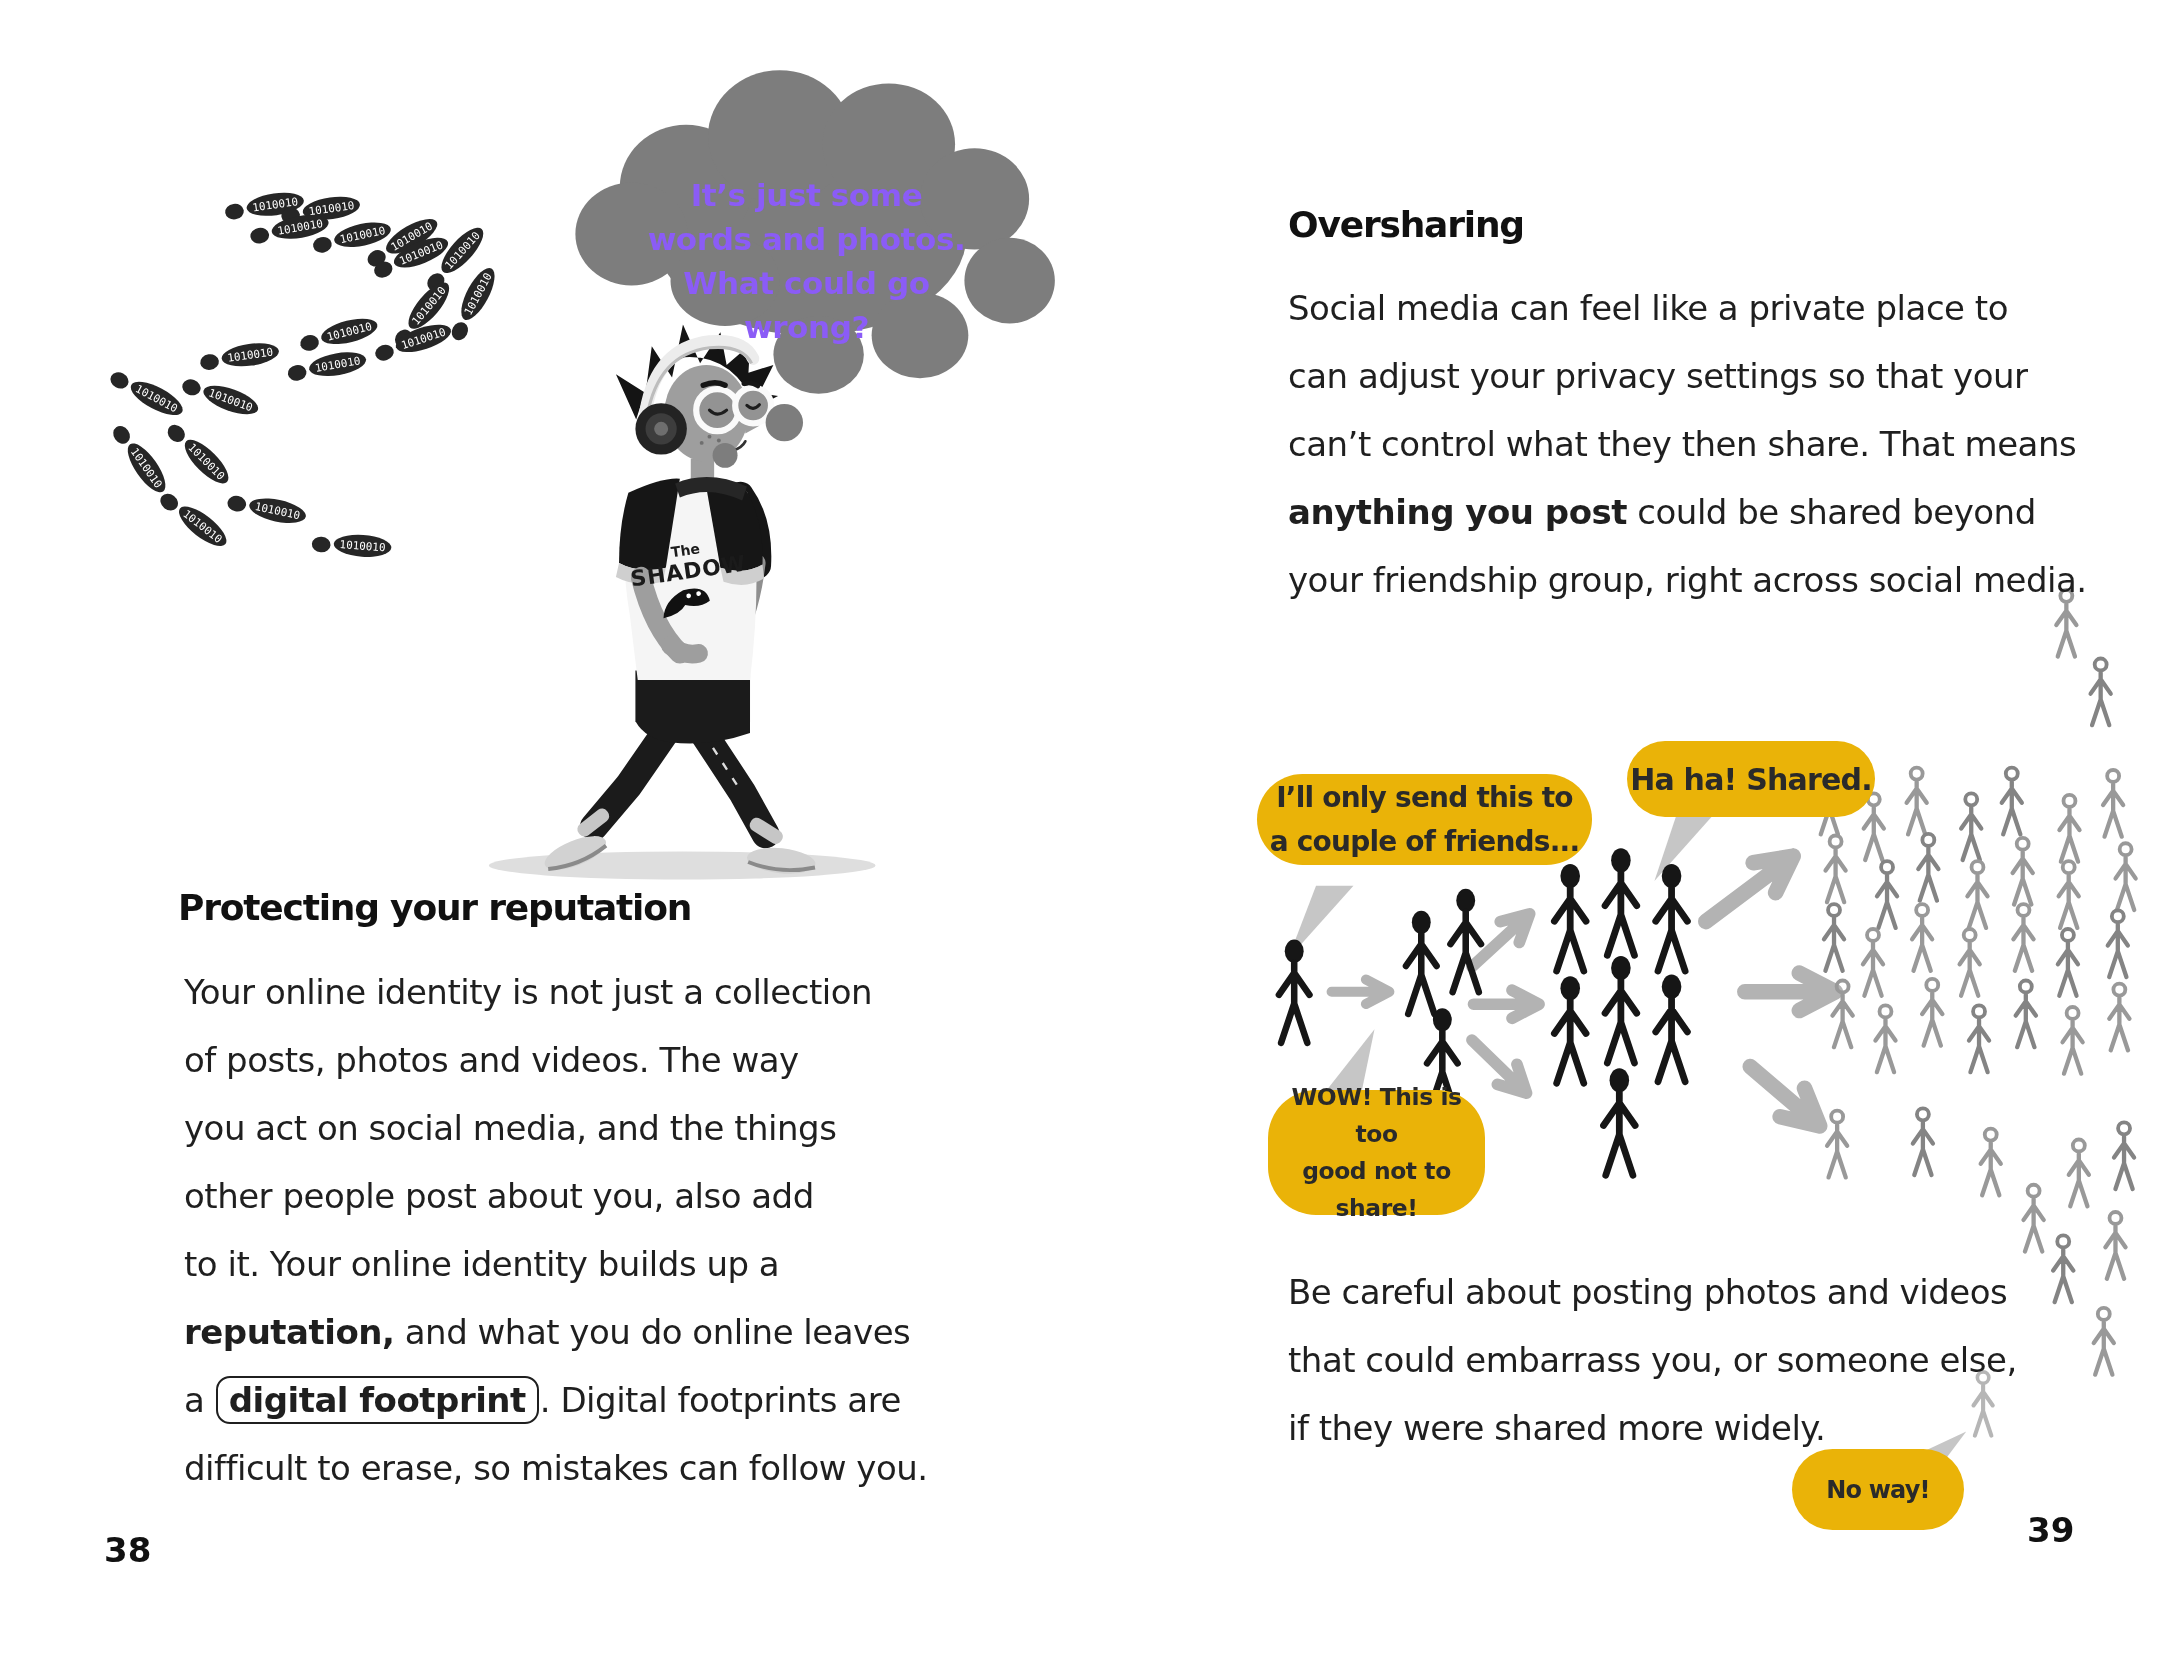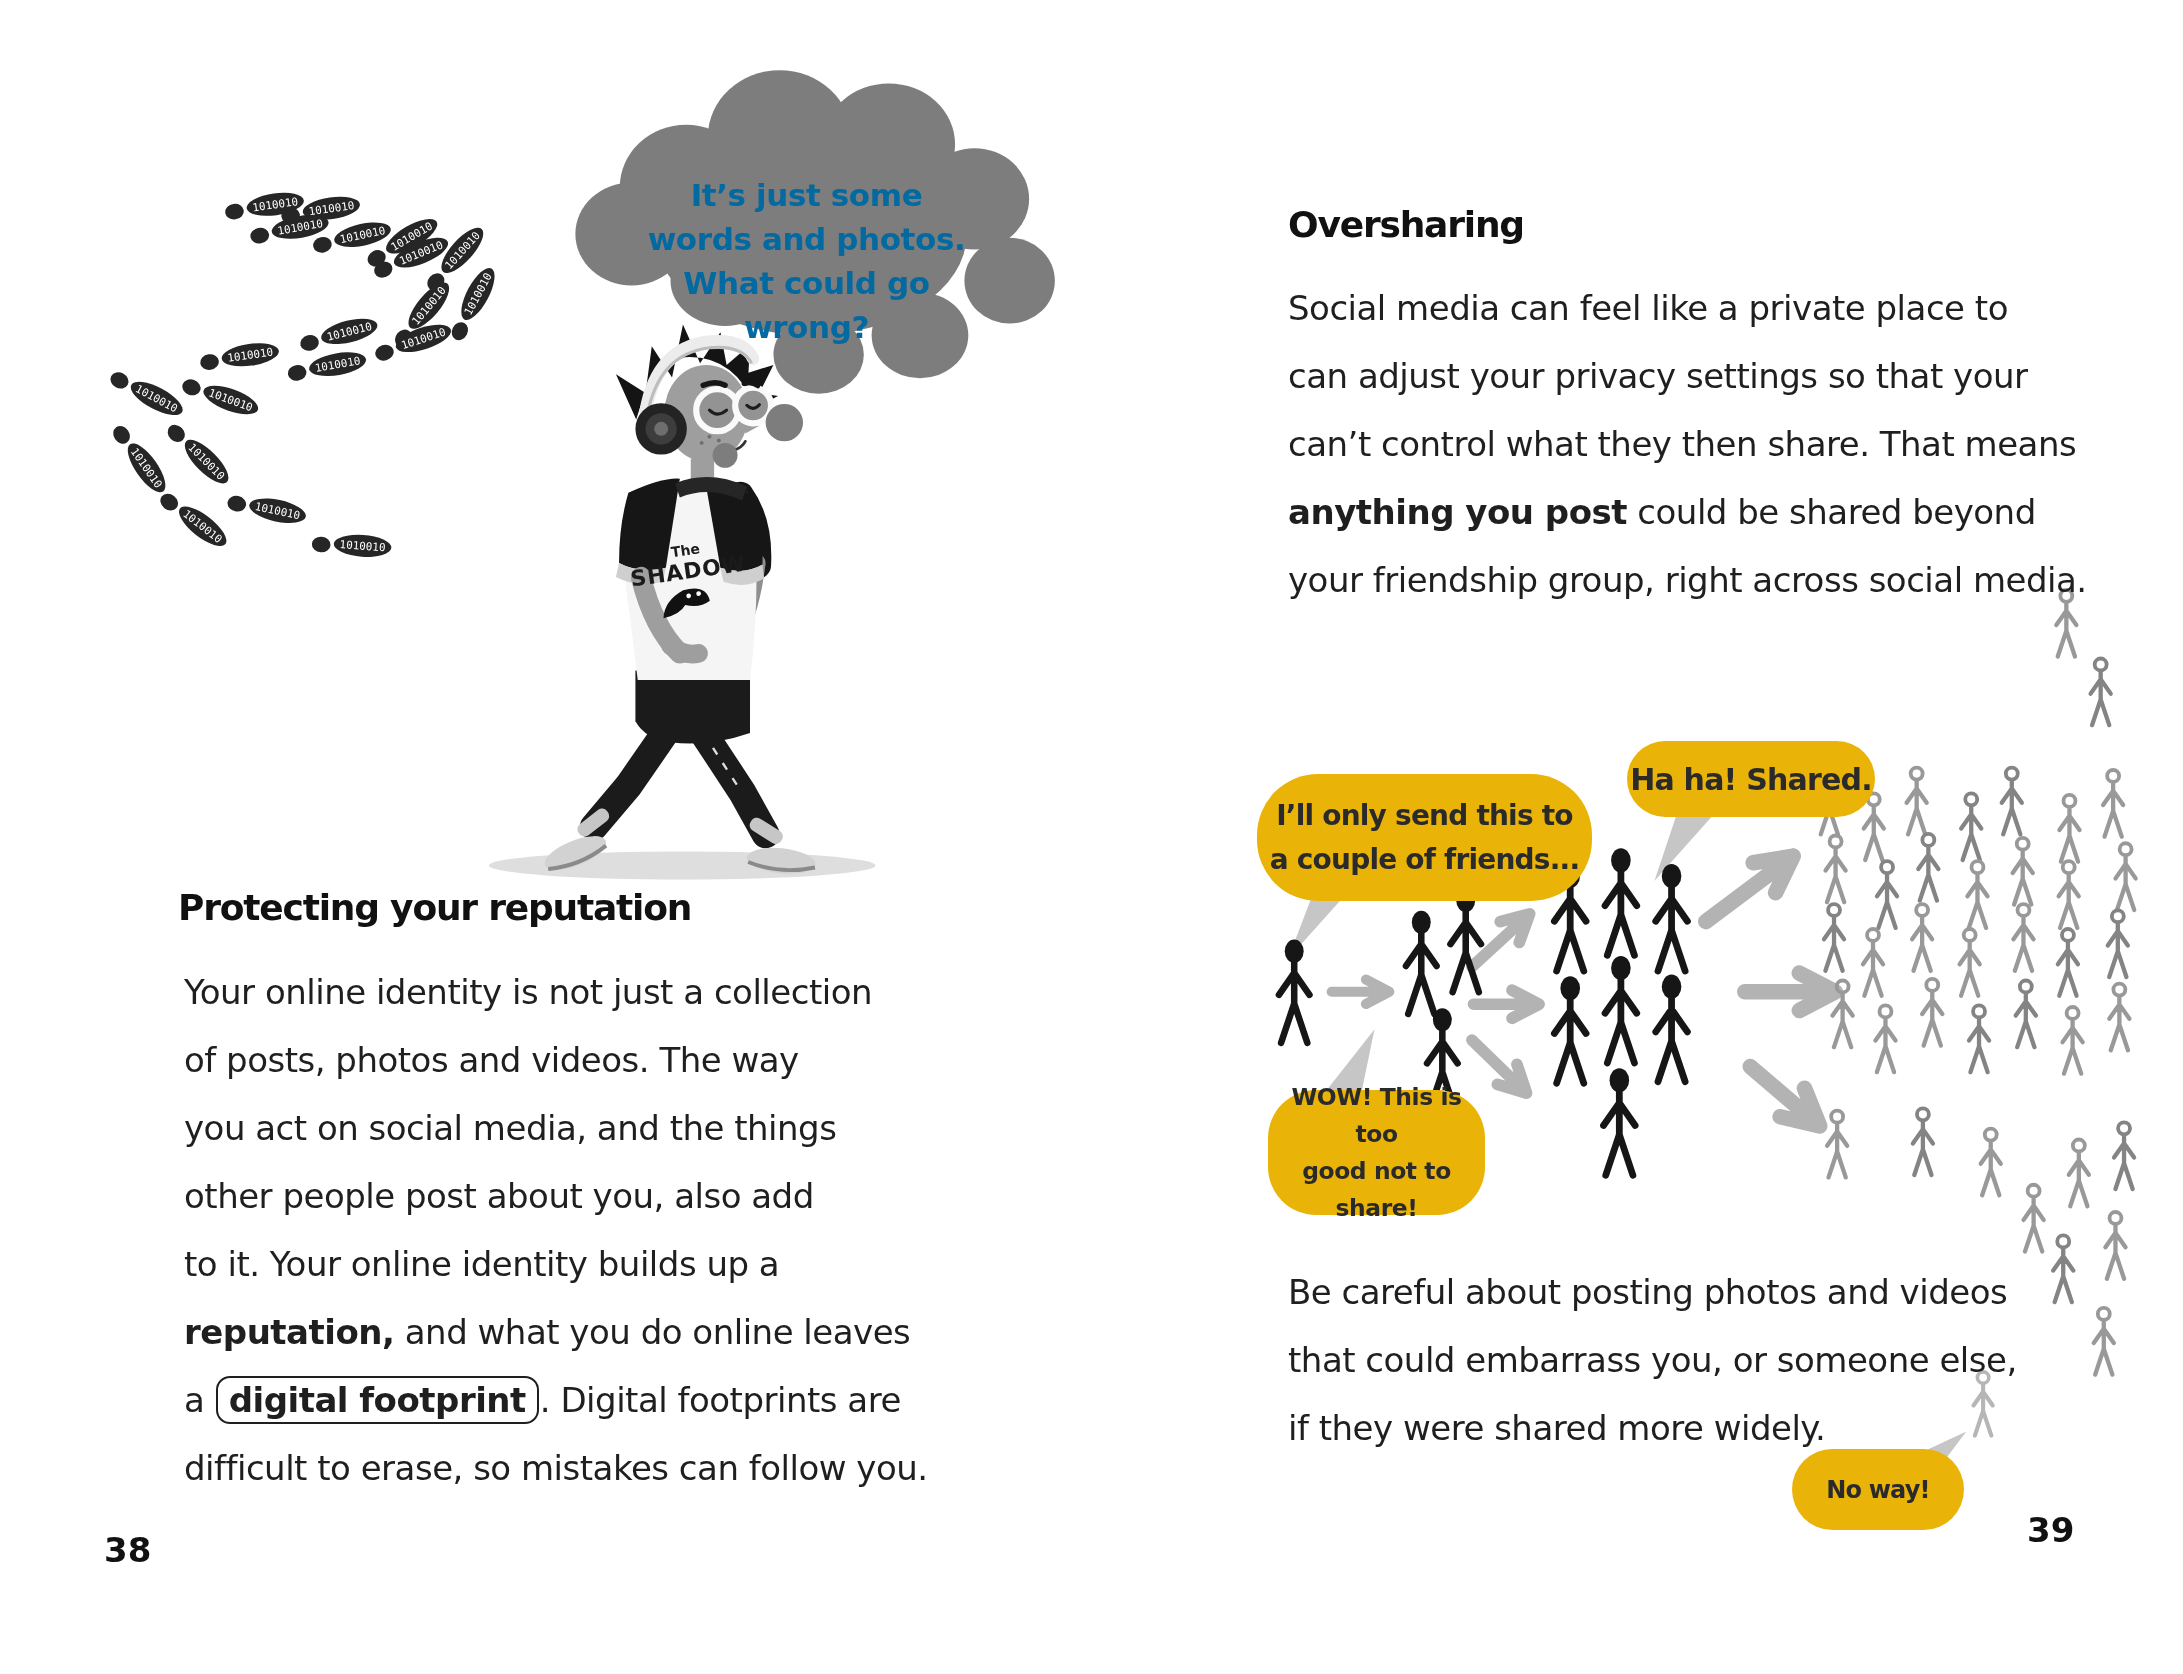--- a/index.html
+++ b/index.html
@@ -8,25 +8,25 @@
   #art{position:absolute;left:0;top:0;z-index:1;}
   .txt{position:absolute;z-index:3;}
   .heading{font-size:36px;font-weight:bold;letter-spacing:-1.2px;color:#111;white-space:nowrap;}
   .bodytext{font-size:34px;line-height:68px;letter-spacing:-0.5px;}
   .bodytext .ln{white-space:nowrap;}
   .b{font-weight:bold;}
   .u{border-bottom:3.1px solid #1f1f1f;padding-bottom:0.8px;}
   .box{font-weight:bold;border:2.3px solid #1f1f1f;border-radius:14px;padding:1.6px 11px;margin:0 1px;}
   .bubble{position:absolute;z-index:3;background:#eab308;display:flex;flex-direction:column;
           justify-content:center;align-items:center;text-align:center;color:#2a2a2a;font-weight:bold;}
-  #bubble-send{left:1257px;top:774px;width:335px;height:127px;border-radius:61px;font-size:28px;line-height:44px;letter-spacing:-0.8px;}
+  #bubble-send{left:1257px;top:774px;width:335px;height:91px;border-radius:61px;font-size:28px;line-height:44px;letter-spacing:-0.8px;}
   #bubble-shared{left:1627px;top:741px;width:248px;height:76px;border-radius:38px;font-size:30px;letter-spacing:-0.8px;}
   #bubble-wow{left:1268px;top:1090px;width:217px;height:125px;border-radius:48px;font-size:23.4px;line-height:37px;letter-spacing:-0.4px;}
   #bubble-noway{left:1792px;top:1449px;width:172px;height:81px;border-radius:41px;font-size:24px;letter-spacing:-0.8px;}
-  #thought-text{left:624px;top:173px;width:365px;text-align:center;color:#0369a1;font-weight:bold;
+  #thought-text{left:624px;top:173px;width:365px;text-align:center;color:#8b5cf6;font-weight:bold;
                 font-size:31px;line-height:44px;letter-spacing:-0.4px;z-index:3;}
   .pagenum{position:absolute;z-index:3;font-size:34px;font-weight:bold;color:#111;}
   #pagenum-left{left:104px;top:1530px;}
   #pagenum-right{left:2027px;top:1510px;}
   #heading-left{left:178px;top:887px;}
   #para-left{left:184px;top:958px;}
   #heading-right{left:1288px;top:204px;}
   #para-right{left:1288px;top:274px;}
   #para-right-bottom{left:1288px;top:1258px;}
 </style>

